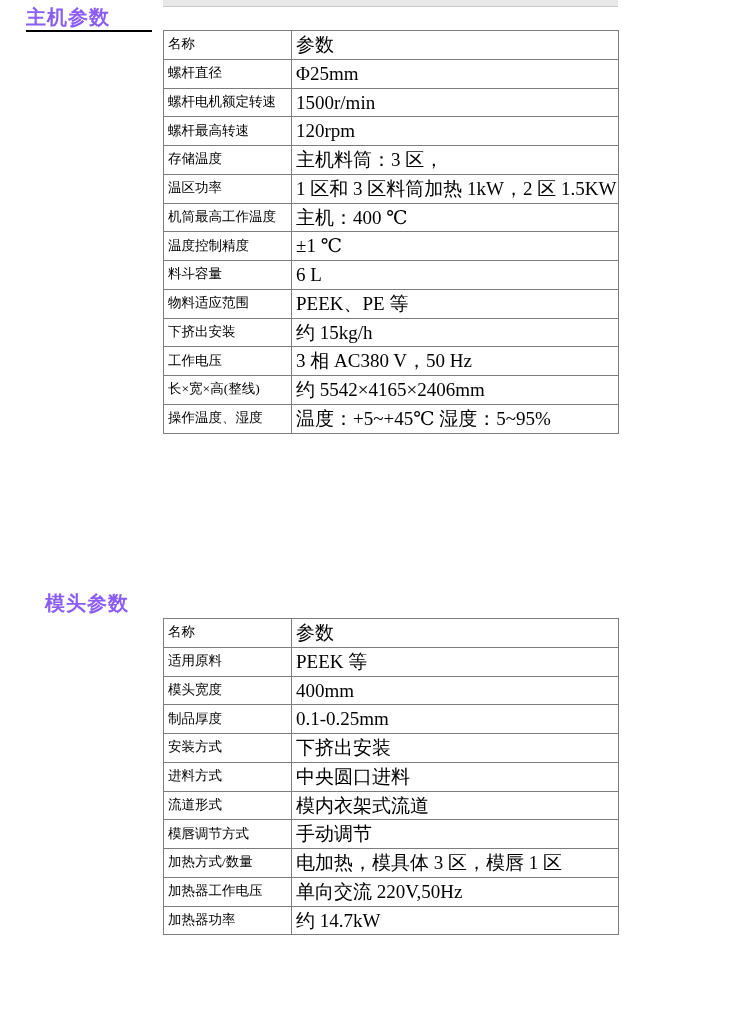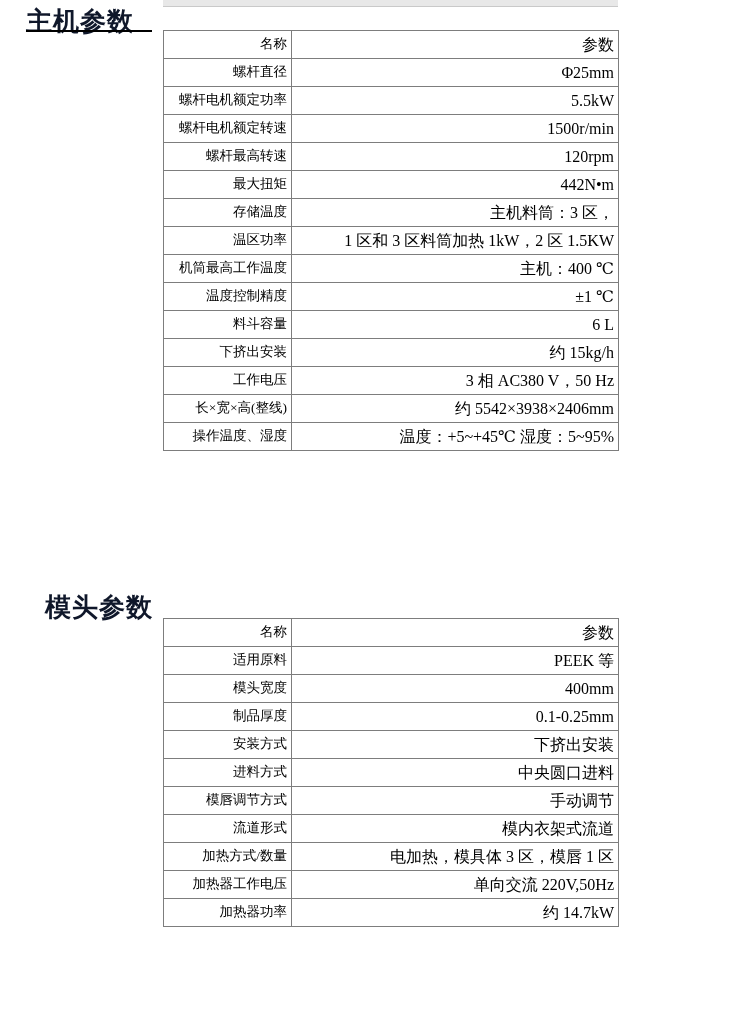--- a/index.html
+++ b/index.html
@@ -25,24 +25,24 @@
     position: absolute;
     top: 0;
     left: 163px;
     width: 455px;
     height: 6px;
     background: #e8e8e8;
     border-bottom: 1px solid #c9c9c9;
   }
   .section-title {
     font-family: "DejaVu Sans", "Liberation Sans", sans-serif;
-    font-size: 26px;
+    font-size: 20px;
     font-weight: bold;
     letter-spacing: 1px;
-    color: #0f172a;
+    color: #8b5cf6;
   }
   .title-1 {
     position: absolute;
     top: 4px;
     left: 26px;
   }
   .title-1-underline {
     position: absolute;
     top: 30px;
     left: 26px;
@@ -62,30 +62,30 @@
     font-size: 13.5px;
   }
   table.t1 { top: 30px; left: 163px; width: 455px; }
   table.t2 { top: 618px; left: 163px; width: 455px; }
   table.param col.c1 { width: 128px; }
   table.param col.c2 { width: 327px; }
   table.param td {
     border: 1px solid #7d7d7d;
     height: 23px;
     padding: 2px 4px;
-    text-align: right;
+    text-align: left;
     vertical-align: middle;
     line-height: 1.25;
     white-space: nowrap;
   }
   table.param tr.head td {
     font-weight: normal;
   }
   .cellname { font-size: 13.5px; }
-  .cellval  { font-size: 16px; }
+  .cellval  { font-size: 19px; }
   
   .clip-row td { height: 22px; margin-top: 36px; }
 </style>
 </head>
 <body>
 
 <div class="page">
 
   <div class="top-strip"></div>
 
@@ -100,66 +100,62 @@
     <tbody>
       <tr class="head">
         <td class="cellname">名称</td>
         <td class="cellval">参数</td>
       </tr>
       <tr>
         <td class="cellname">螺杆直径</td>
         <td class="cellval">Φ25mm</td>
       </tr>
       <tr>
-        <td class="cellname">螺杆电机额定功率</td>
-        <td class="cellval">5.5kW</td>
-      </tr>
-      <tr>
         <td class="cellname">螺杆电机额定转速</td>
         <td class="cellval">1500r/min</td>
       </tr>
       <tr>
         <td class="cellname">螺杆最高转速</td>
         <td class="cellval">120rpm</td>
       </tr>
       <tr>
-        <td class="cellname">最大扭矩</td>
-        <td class="cellval">442N•m</td>
-      </tr>
-      <tr>
         <td class="cellname">存储温度</td>
         <td class="cellval">主机料筒：3 区，</td>
       </tr>
       <tr>
         <td class="cellname">温区功率</td>
         <td class="cellval">1 区和 3 区料筒加热 1kW，2 区 1.5KW</td>
       </tr>
       <tr>
         <td class="cellname">机筒最高工作温度</td>
         <td class="cellval">主机：400 ℃</td>
       </tr>
       <tr>
         <td class="cellname">温度控制精度</td>
         <td class="cellval">±1 ℃</td>
       </tr>
       <tr>
         <td class="cellname">料斗容量</td>
         <td class="cellval">6 L</td>
       </tr>
       <tr>
+        <td class="cellname">物料适应范围</td>
+        <td class="cellval">PEEK、PE 等</td>
+      </tr>
+      <tr>
         <td class="cellname">下挤出安装</td>
         <td class="cellval">约 15kg/h</td>
       </tr>
       <tr>
         <td class="cellname">工作电压</td>
         <td class="cellval">3 相 AC380 V，50 Hz</td>
       </tr>
       <tr>
         <td class="cellname">长×宽×高(整线)</td>
-        <td class="cellval">约 5542×3938×2406mm</td>
+        <td class="cellval">约 5542×4165×2406mm</td>
       </tr>
       <tr class="clip-row">
         <td class="cellname">操作温度、湿度</td>
         <td class="cellval">温度：+5~+45℃      湿度：5~95%</td>
       </tr>
     </tbody>
   </table>
 
   <div class="section-title title-2">模头参数</div>
 
@@ -187,28 +183,28 @@
       </tr>
       <tr>
         <td class="cellname">安装方式</td>
         <td class="cellval">下挤出安装</td>
       </tr>
       <tr>
         <td class="cellname">进料方式</td>
         <td class="cellval">中央圆口进料</td>
       </tr>
       <tr>
+        <td class="cellname">流道形式</td>
+        <td class="cellval">模内衣架式流道</td>
+      </tr>
+      <tr>
         <td class="cellname">模唇调节方式</td>
         <td class="cellval">手动调节</td>
       </tr>
       <tr>
-        <td class="cellname">流道形式</td>
-        <td class="cellval">模内衣架式流道</td>
-      </tr>
-      <tr>
         <td class="cellname">加热方式/数量</td>
         <td class="cellval">电加热，模具体 3 区，模唇 1 区</td>
       </tr>
       <tr>
         <td class="cellname">加热器工作电压</td>
         <td class="cellval">单向交流 220V,50Hz</td>
       </tr>
       <tr>
         <td class="cellname">加热器功率</td>
         <td class="cellval">约 14.7kW</td>

